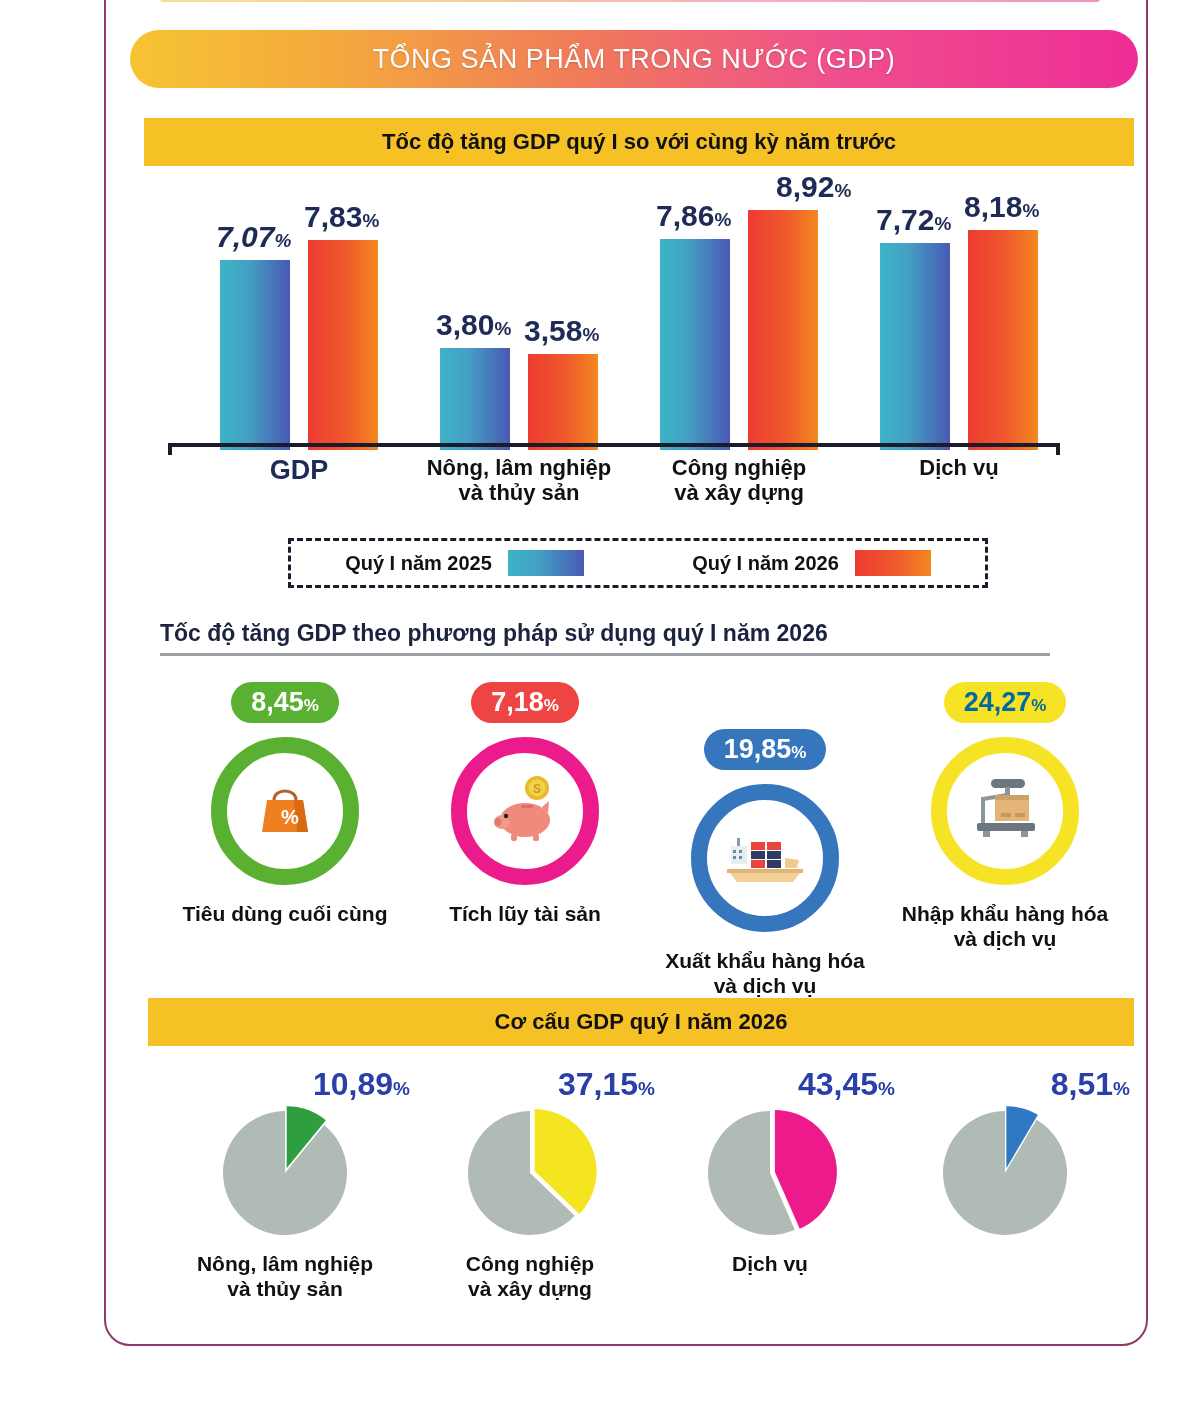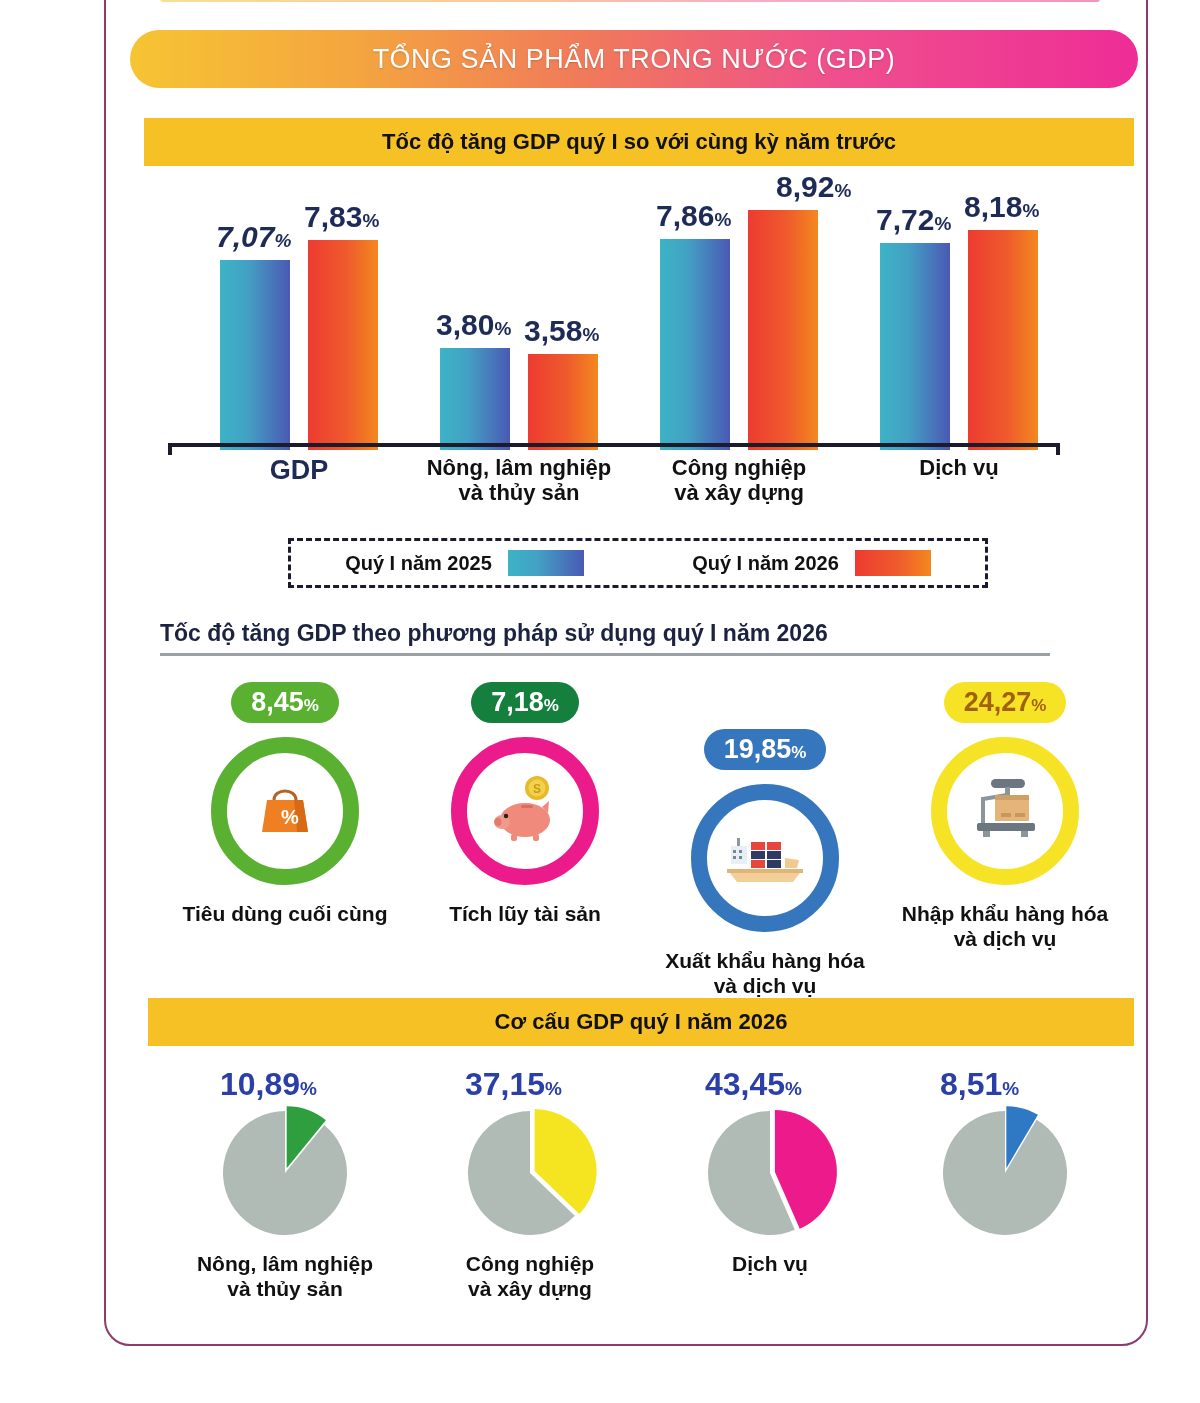--- a/index.html
+++ b/index.html
@@ -67,21 +67,21 @@
   .pill{margin:0 auto;width:auto;display:table;padding:7px 20px;border-radius:22px;
      font-size:27px;font-weight:bold;line-height:1;}
   .pill .pct{font-size:17px;}
   .ring{margin:14px auto 0;width:148px;height:148px;border-radius:50%;
      display:flex;align-items:center;justify-content:center;box-sizing:border-box;}
   .donut-caption{margin-top:16px;text-align:center;font-size:21px;font-weight:bold;
      color:#111;line-height:1.2;}
 
   
   .pie-card{position:absolute;width:250px;}
-  .pie-value{text-align:left;font-size:32px;font-weight:bold;color:#2b3fa8;line-height:1;}
+  .pie-value{text-align:right;font-size:32px;font-weight:bold;color:#2b3fa8;line-height:1;}
   .pie-value .pct{font-size:19px;}
   .pie-wrap{margin:6px auto 0;width:135px;height:135px;}
   .pie-caption{margin-top:10px;text-align:center;font-size:21px;font-weight:bold;
      color:#111;line-height:1.2;}
 </style>
 </head>
 <body>
 
 <div class="page-frame"></div>
 <div class="top-gradient-strip"></div>
@@ -144,21 +144,21 @@
             <path d="M17 26 L53 26 L58 58 L12 58 Z" fill="#ef8022"></path>
             <path d="M44 26 L53 26 L58 58 L47 58 Z" fill="#d96a14"></path>
             <text x="31" y="50" font-family="Liberation Sans,sans-serif" font-size="20" font-weight="bold" fill="#ffffff">%</text>
           </svg></span>
       </div>
       <div class="donut-caption">
         <div>Tiêu dùng cuối cùng</div>
       </div>
     </div>
     <div class="donut-card" style="left: 405px; top: 682px;">
-      <div class="pill" style="background: #15803d; color: rgb(255, 255, 255);">
+      <div class="pill" style="background: #ef4444; color: rgb(255, 255, 255);">
         <span>7,18</span>
         <span class="pct">%</span>
       </div>
       <div class="ring" style="border: 16px solid rgb(236, 27, 140);">
         <span><svg width="80" height="74" viewBox="0 0 80 74">
             <circle cx="52" cy="16" r="12" fill="#e8b92a"></circle>
             <circle cx="52" cy="16" r="8.5" fill="#f2d24b"></circle>
             <text x="48" y="21" font-family="Liberation Sans,sans-serif" font-size="12" font-weight="bold" fill="#c99a1a">S</text>
             <ellipse cx="40" cy="48" rx="25" ry="17" fill="#ef8a7c"></ellipse>
             <path d="M57 35 L64 29 L63 41 Z" fill="#ef8a7c"></path>
@@ -197,21 +197,21 @@
             <path d="M4 45 L80 45 L70 58 L14 58 Z" fill="#f3cf98"></path>
             <rect x="4" y="45" width="76" height="4" fill="#e0b577"></rect>
           </svg></span>
       </div>
       <div class="donut-caption">
         <div>Xuất khẩu hàng hóa</div>
         <div>và dịch vụ</div>
       </div>
     </div>
     <div class="donut-card" style="left: 885px; top: 682px;">
-      <div class="pill" style="background: rgb(247, 227, 37); color: #a16207;">
+      <div class="pill" style="background: rgb(247, 227, 37); color: #0369a1;">
         <span>24,27</span>
         <span class="pct">%</span>
       </div>
       <div class="ring" style="border: 16px solid rgb(247, 227, 37);">
         <span><svg width="80" height="68" viewBox="0 0 80 68">
             <rect x="26" y="4" width="34" height="9" rx="4.5" fill="#6b7680"></rect>
             <rect x="40" y="12" width="5" height="10" fill="#8b959c"></rect>
             <rect x="16" y="22" width="4" height="28" fill="#8b959c"></rect>
             <path d="M18 24 L42 20" stroke="#8b959c" stroke-width="4" fill="none"></path>
             <rect x="30" y="20" width="34" height="26" fill="#e3b578"></rect>

